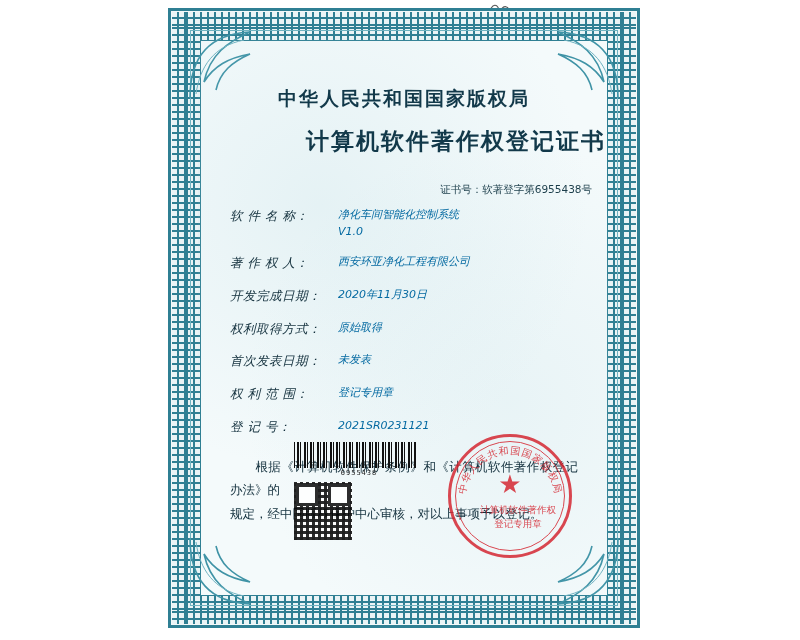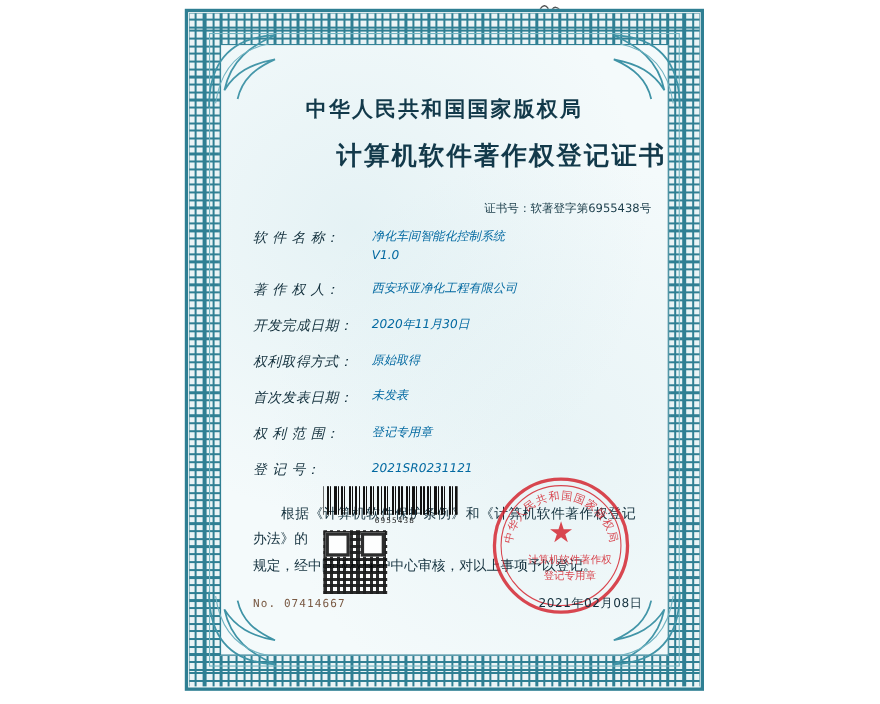--- a/index.html
+++ b/index.html
@@ -410,20 +410,16 @@
             <textPath href="#arcPath" startOffset="50%" text-anchor="middle">中华人民共和国国家版权局</textPath>
           </text>
         </svg>
         <div class="star">★</div>
         <div class="seal-center">
           <div>计算机软件著作权</div>
           <div>登记专用章</div>
         </div>
       </div>
 
-      <div class="footer">
-        <div class="serial">No. 07414667</div>
-        <div class="issue-date">2021年02月08日</div>
-      </div>
 
     </div>
   </div>
 </div>
 
 </body></html>

